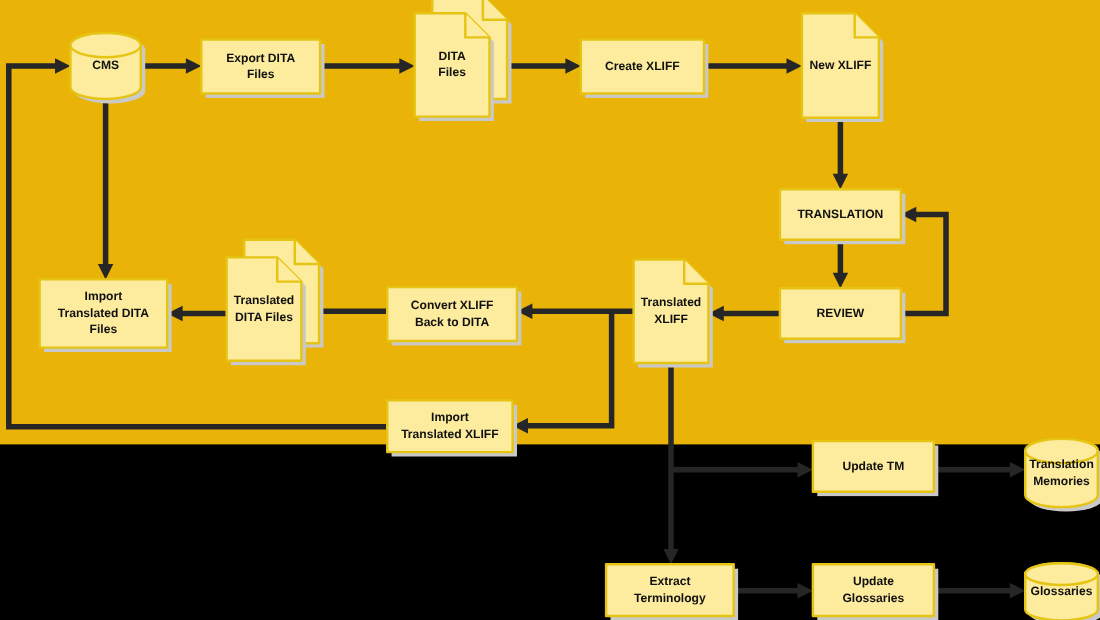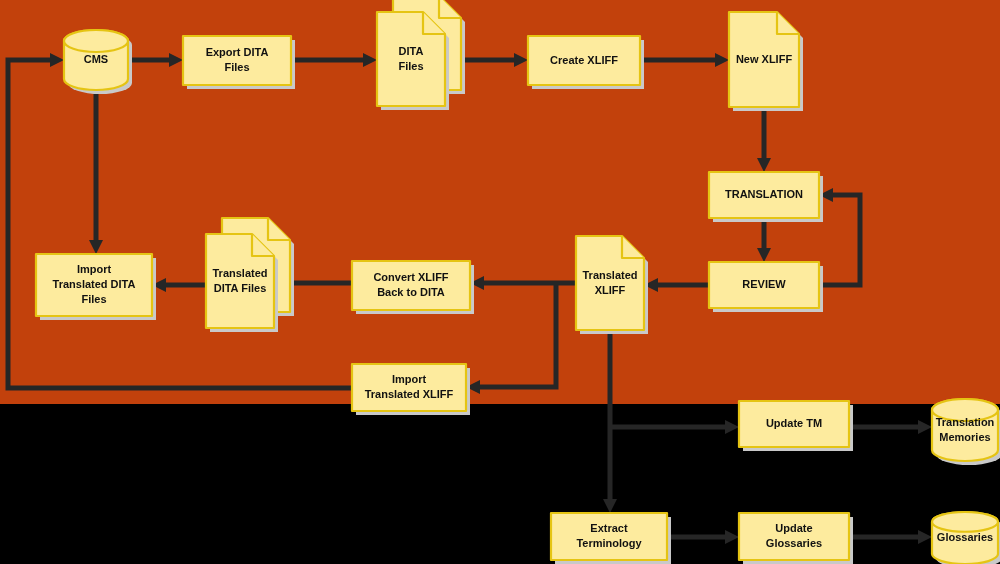--- a/index.html
+++ b/index.html
@@ -11,21 +11,21 @@
   body {
     width: 1000px;
     height: 564px;
     overflow: hidden;
     font-family: "Liberation Sans", sans-serif;
   }
   #diagram-root {
     position: relative;
     width: 1000px;
     height: 404px;
-    background: #c2410c;
+    background: #eab308;
   }
   svg#flow-canvas {
     position: absolute;
     top: 0;
     left: 0;
     width: 1000px;
     height: 564px;
     display: block;
   }
   .node-label {

